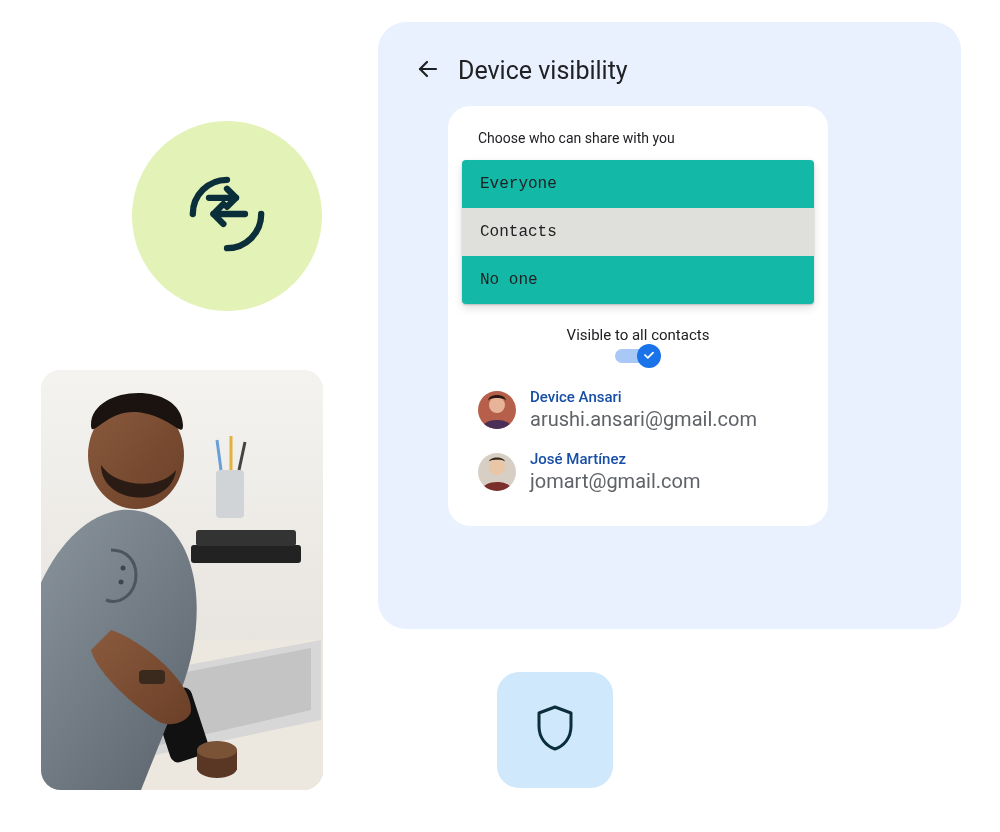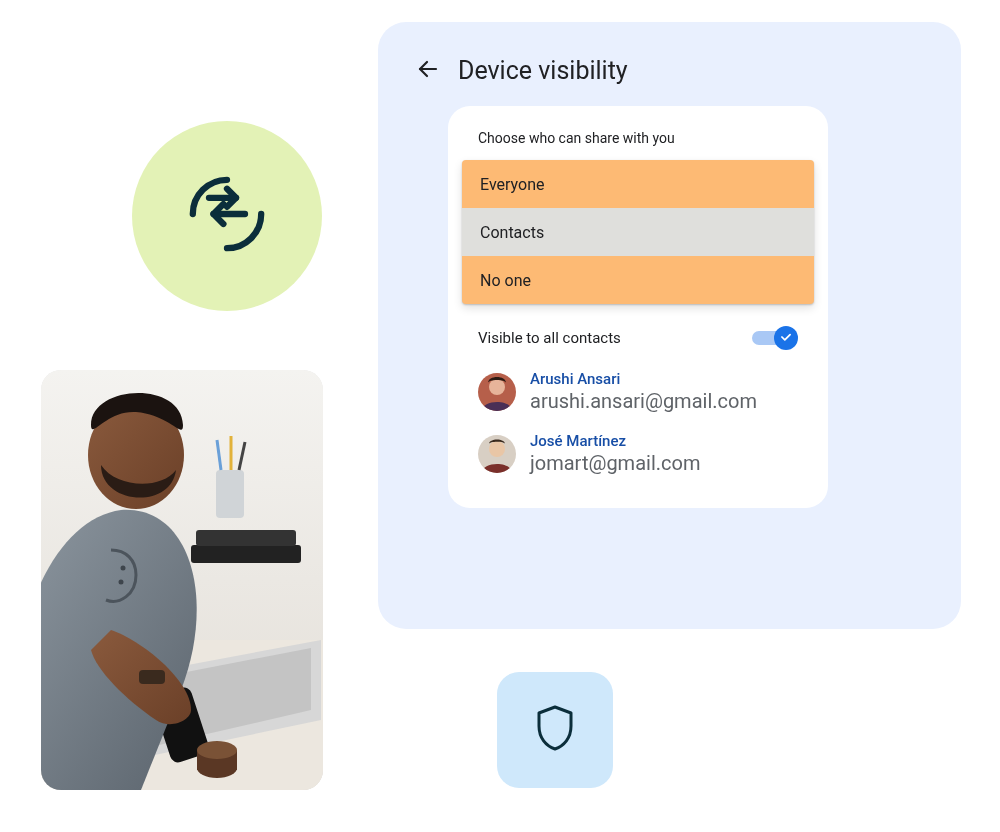--- a/index.html
+++ b/index.html
@@ -100,43 +100,45 @@
   }
 
   .section-label {
     font-size: 14px;
     color: #202124;
     padding: 0 30px 10px 30px;
   }
 
   .option-list {
     margin: 4px 14px 0 14px;
-    background:#fdba74;
+    background:#14b8a6;
     border-radius: 4px;
     box-shadow:
       0 1px 2px rgba(0,0,0,0.20),
       0 4px 10px rgba(0,0,0,0.12);
     overflow:hidden;
+    font-family:Liberation Mono, monospace;
   }
   .option {
     height: 48px;
     display:flex;
     align-items:center;
     padding: 0 18px;
     font-size: 16px;
     color:#202124;
     cursor:pointer;
   }
   .option.selected { background:#dfdfdc; }
 
   .visibility-row {
     display:flex;
     align-items:center;
     justify-content:space-between;
     padding: 22px 30px 6px 30px;
+    flex-direction: column;
   }
   .visibility-label {
     font-size:15px;
     color:#202124;
   }
 
   .toggle {
     position:relative;
     width:46px; height:24px;
     cursor:pointer;
@@ -294,21 +296,21 @@
     <div class="contact">
       <div class="avatar">
         <svg viewBox="0 0 38 38">
           <rect width="38" height="38" fill="#b65f4a"></rect>
           <circle cx="19" cy="14" r="8" fill="#e7b49a"></circle>
           <path d="M4 38 C4 26 34 26 34 38 Z" fill="#4a2f56"></path>
           <path d="M10 10 C10 2 28 2 28 10 C28 6 10 6 10 10 Z" fill="#2b1a12"></path>
         </svg>
       </div>
       <div class="contact-text">
-        <span class="contact-name">Arushi Ansari</span>
+        <span class="contact-name">Device Ansari</span>
         <span class="contact-email">arushi.ansari@gmail.com</span>
       </div>
     </div>
 
     <div class="contact">
       <div class="avatar">
         <svg viewBox="0 0 38 38">
           <rect width="38" height="38" fill="#d8cfc4"></rect>
           <circle cx="19" cy="14" r="8" fill="#e9c6a6"></circle>
           <path d="M4 38 C4 26 34 26 34 38 Z" fill="#7a2f2a"></path>

